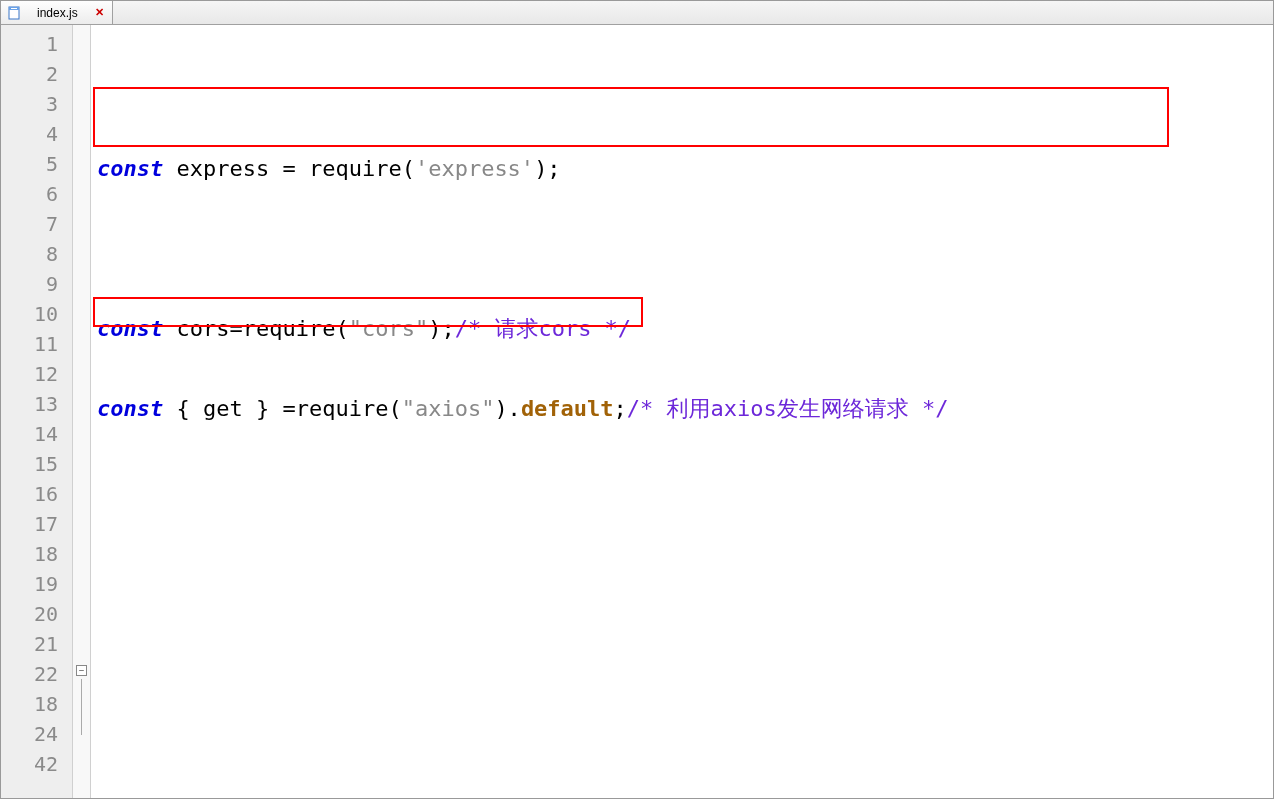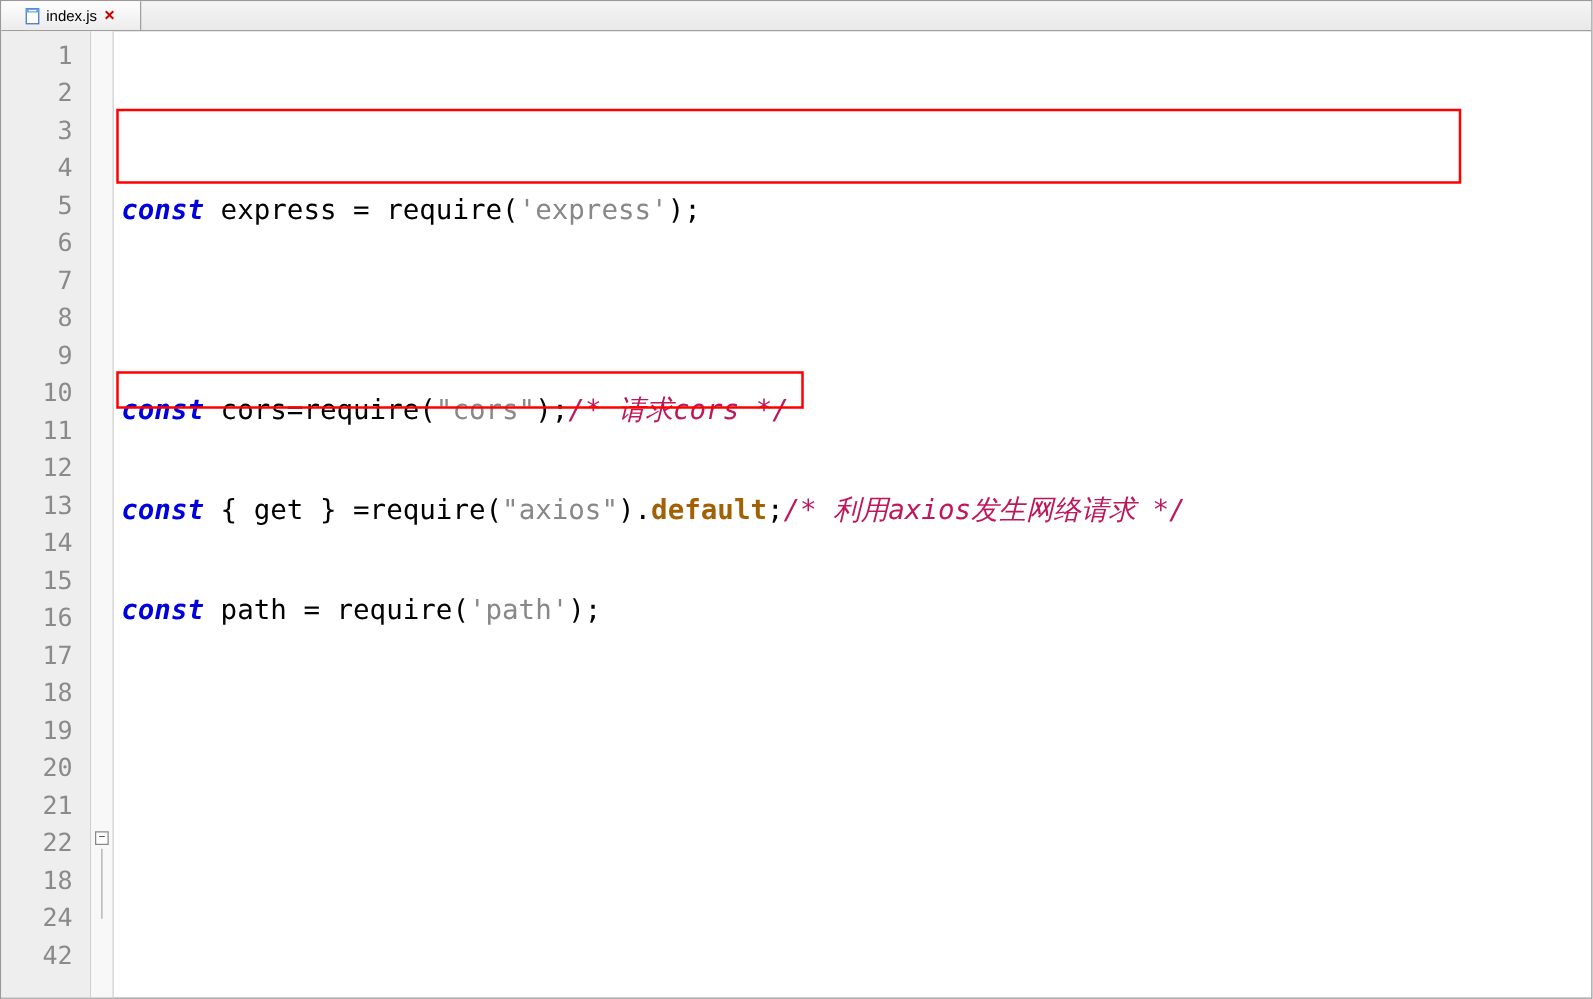--- a/index.html
+++ b/index.html
@@ -17,24 +17,24 @@
     background: linear-gradient(#f5f5f5, #e8e8e8);
     border-bottom: 1px solid #a0a0a0;
     display: flex;
     align-items: stretch;
     font-family: Tahoma, sans-serif;
     font-size: 12px;
   }
   .tab {
     display: flex;
     align-items: center;
-    padding: 0 18px;
+    padding: 0 6px;
     border-right: 1px solid #a0a0a0;
     background: linear-gradient(#fefefe, #ececec);
-    gap: 4px;
+    gap: 16px;
     cursor: pointer;
   }
   .tab .file-icon {
     width: 14px; height: 14px;
     display: inline-flex; align-items:center; justify-content:center;
   }
   .tab .close-icon {
     width: 12px; height: 12px;
     display: inline-flex; align-items:center; justify-content:center;
     color: #c00;
@@ -93,21 +93,21 @@
     white-space: pre;
     overflow: hidden;
   }
   .line {
     height: 30px;
     line-height: 30px;
     padding-left: 6px;
   }
   .kw { color: #0000dd; font-weight: bold; font-style: italic; }
   .str { color: #888888; }
-  .cmt { color: #be185d; font-style: italic; }
+  .cmt { color: #6d28d9; }
   .fn  { color: #a16207; font-weight: bold; }
   .highlight-box {
     position: absolute;
     border: 2px solid red;
     pointer-events: none;
   }
 </style>
 </head>
 <body>
 
@@ -158,21 +158,20 @@
     <div class="fold-line" style="top:654px;height:56px;"></div>
   </div>
   <div class="code">
     <div class="highlight-box" style="left:2px;top:62px;width:1076px;height:60px;"></div>
     <div class="highlight-box" style="left:2px;top:272px;width:550px;height:30px;"></div>
 
     <div class="line"><span class="kw">const</span><span> express = require(</span><span class="str">'express'</span><span>);</span></div>
     <div class="line"></div>
     <div class="line"><span class="kw">const</span><span> cors=require(</span><span class="str">"cors"</span><span>);</span><span class="cmt">/* 请求cors */</span></div>
     <div class="line"><span class="kw">const</span><span> { get } =require(</span><span class="str">"axios"</span><span>).</span><span class="fn">default</span><span>;</span><span class="cmt">/* 利用axios发生网络请求 */</span></div>
-    <div class="line"><span class="kw">const</span><span> path = require(</span><span class="str">'path'</span><span>);</span></div>
     <div class="line"></div>
     
     
     
     
     
     
     
     
     

